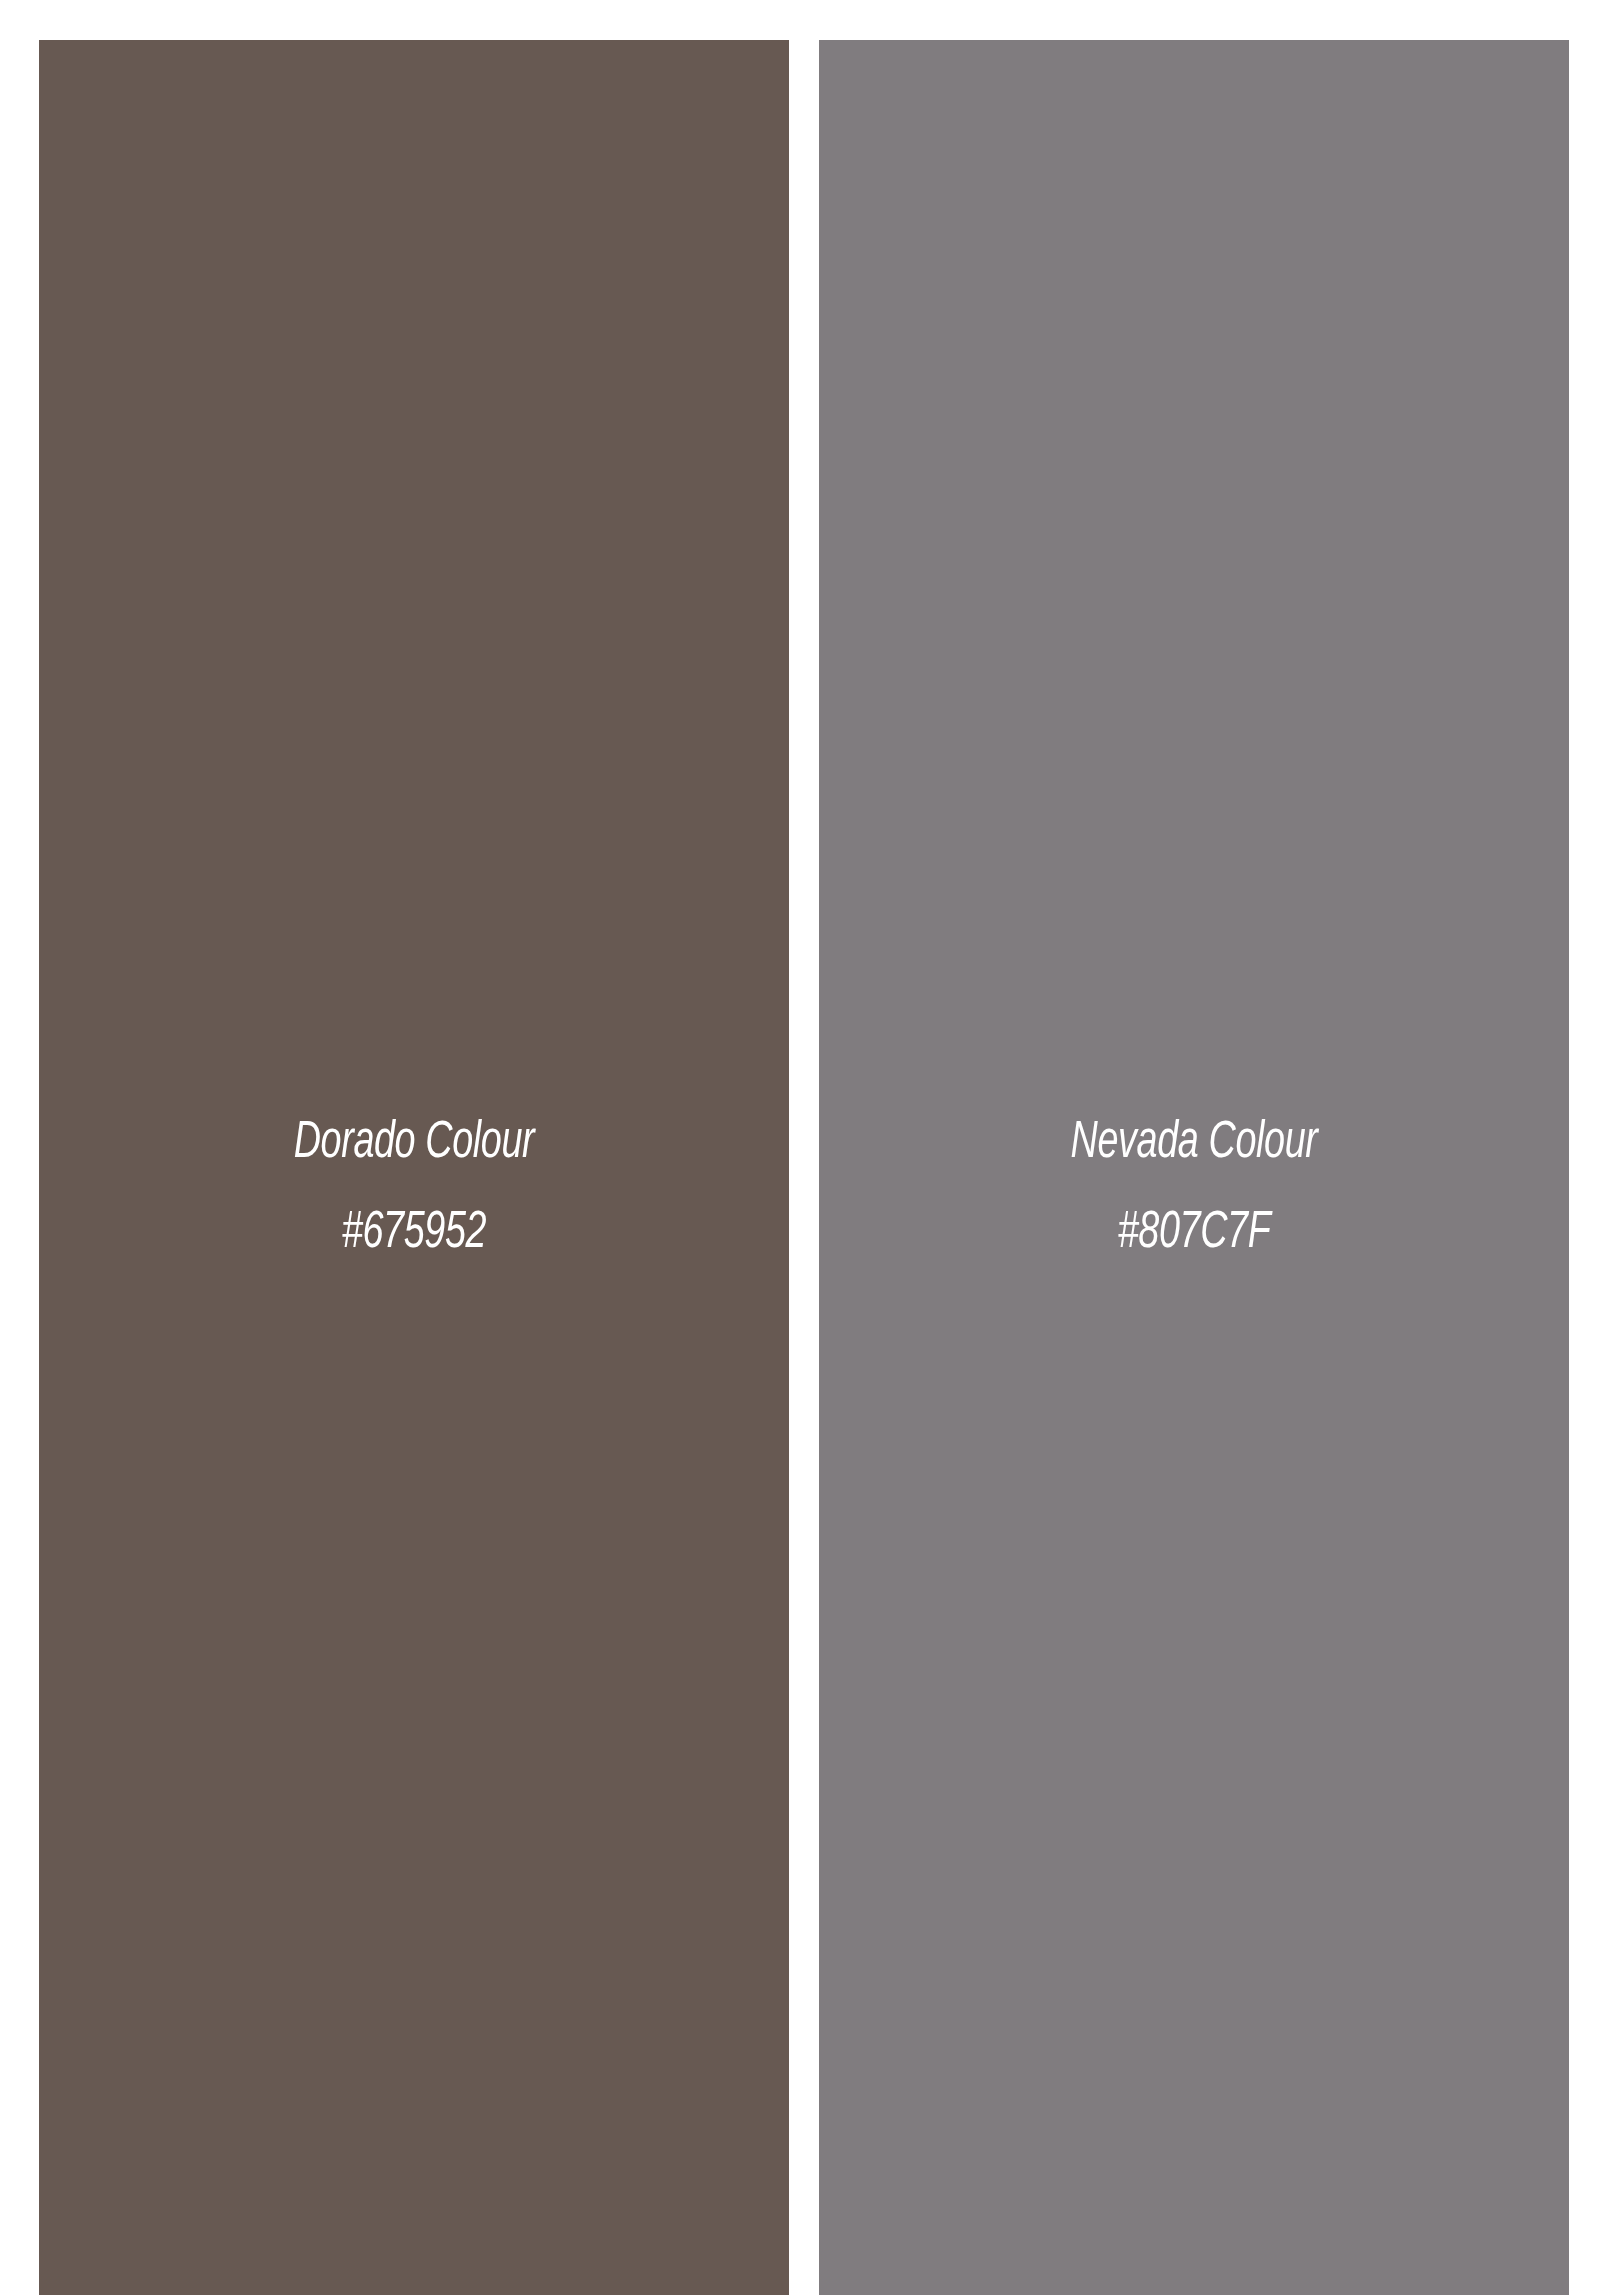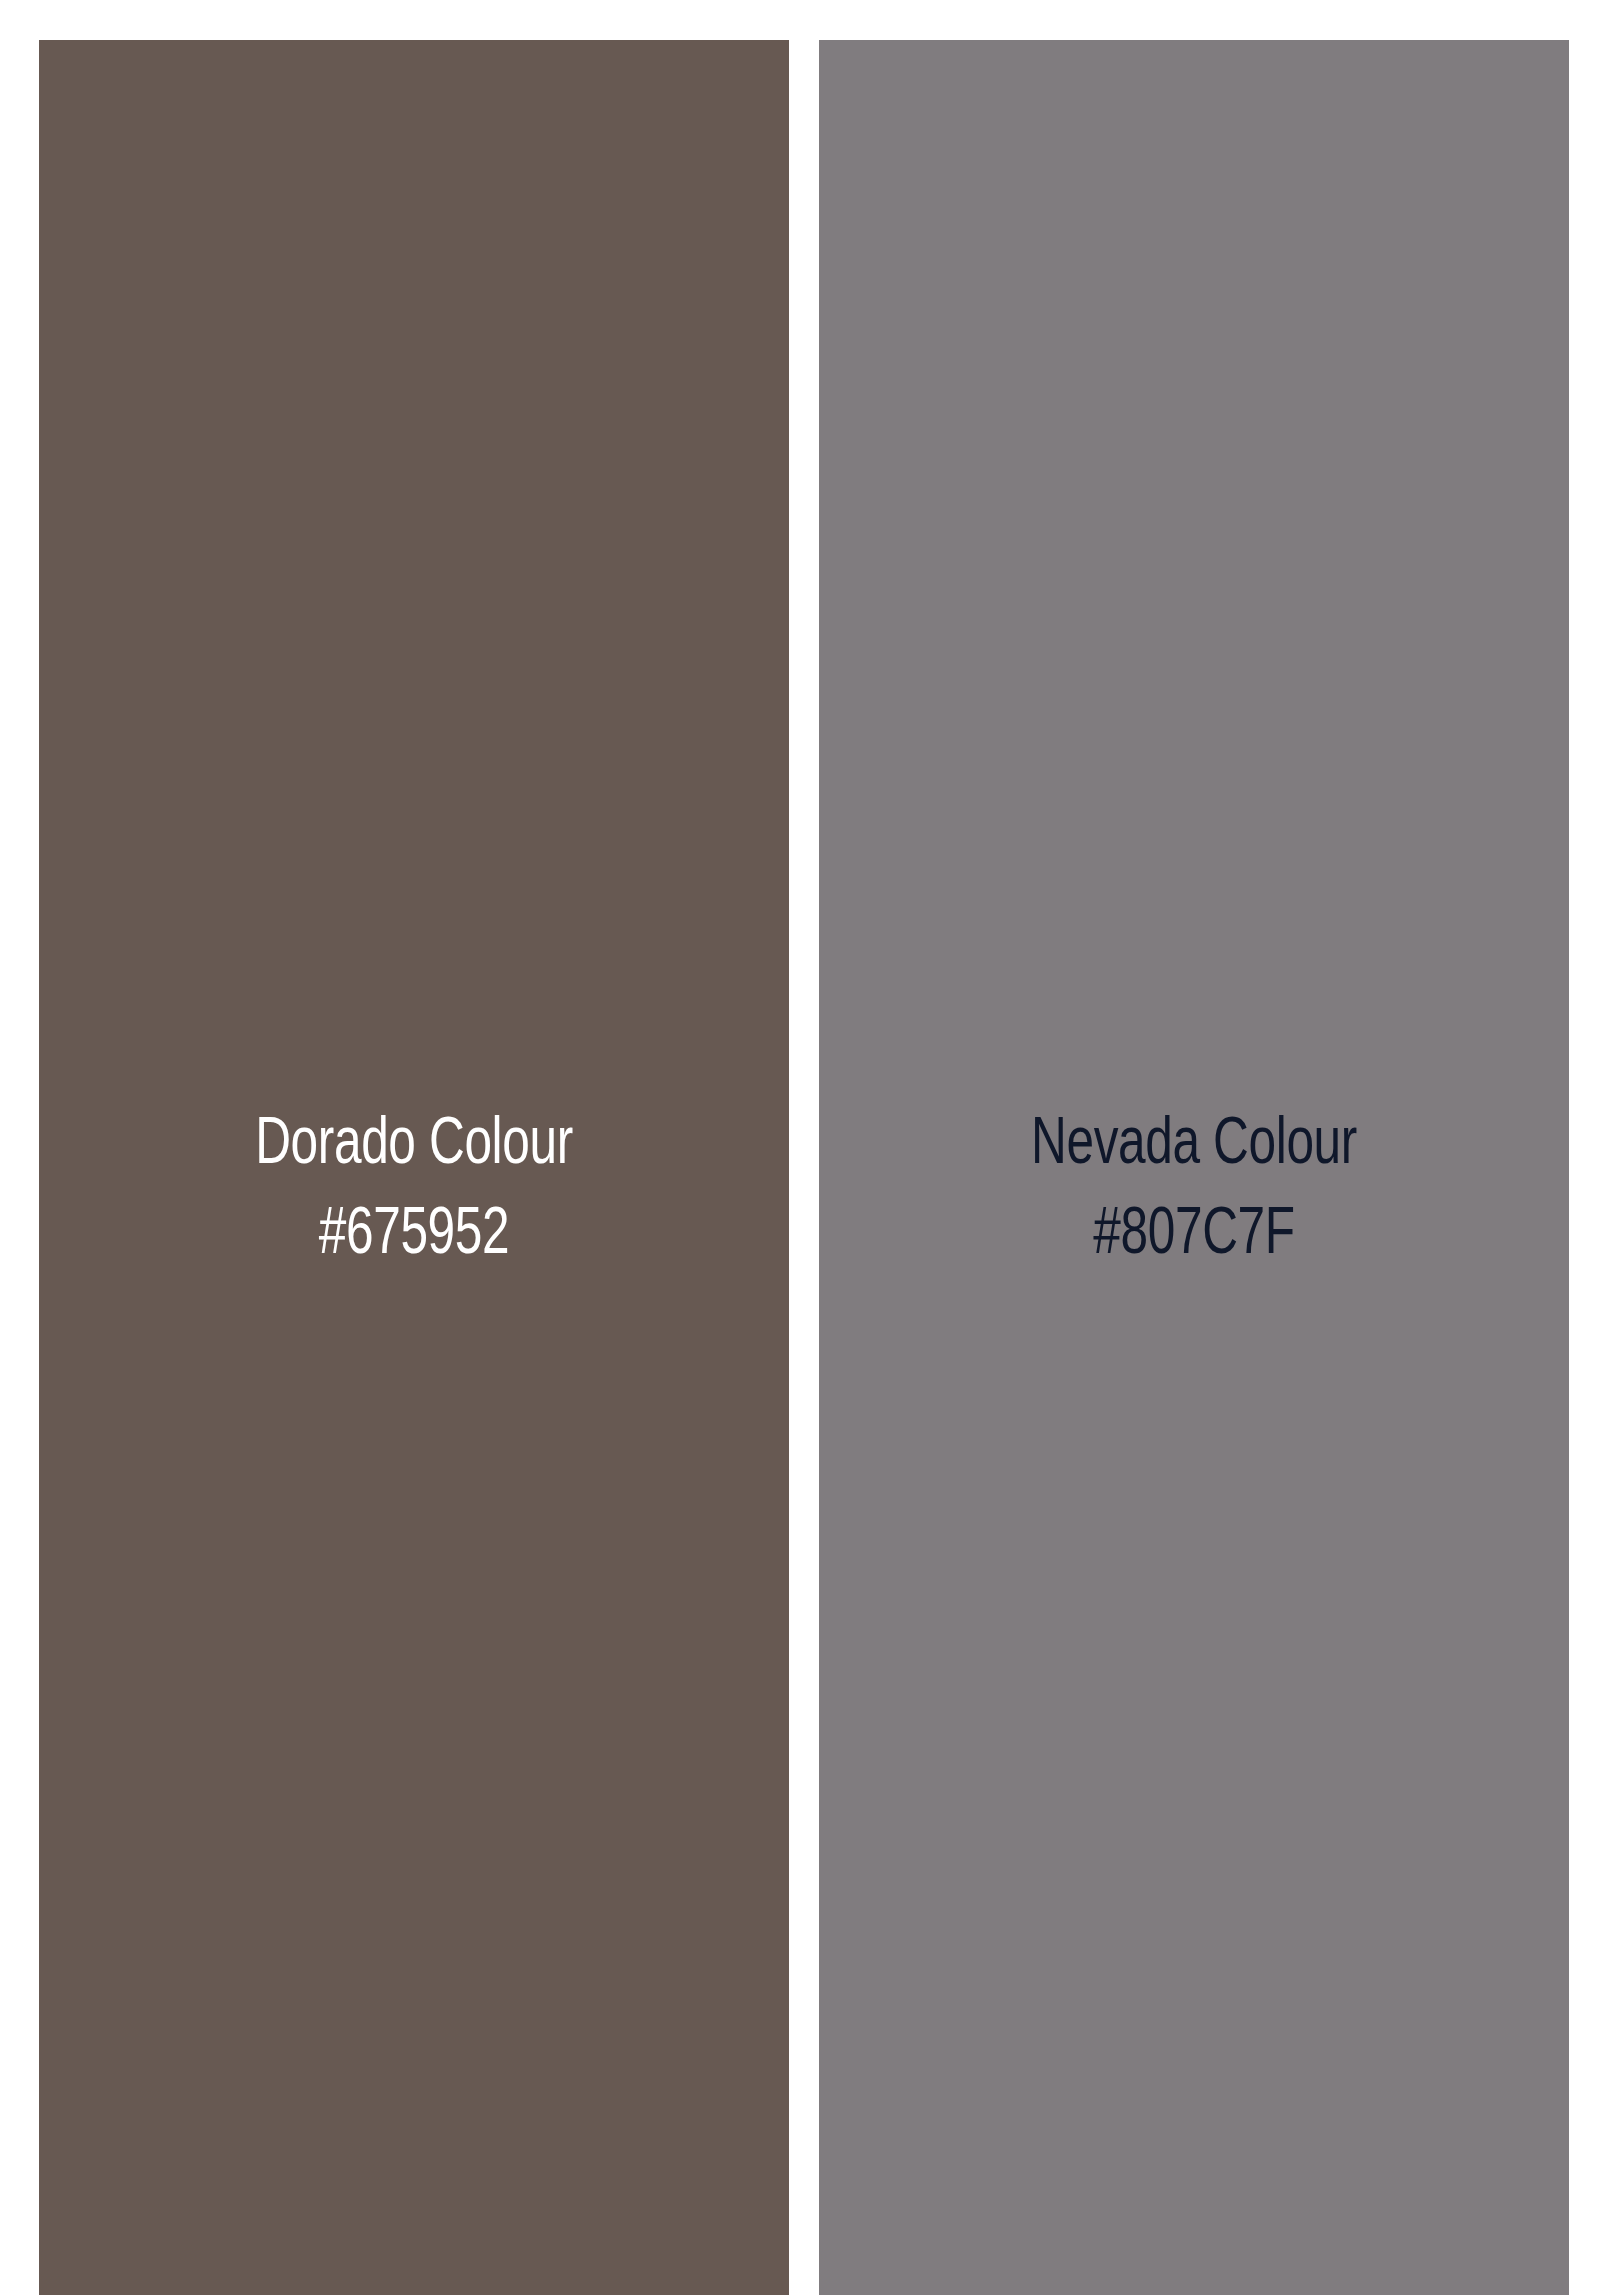--- a/index.html
+++ b/index.html
@@ -36,25 +36,26 @@
   #swatch-dorado  { left: 39px;   background: #675952; }
   #swatch-nevada  { left: 819px; background: #807C7F; }
 
   .swatch-label {
     position: absolute;
     top: 1055px;
     left: 0;
     right: 0;
     text-align: center;
     line-height: 90px;
-    font-size: 67px;
+    font-size: 51px;
     font-weight: 400;
     font-stretch: condensed;
     letter-spacing: -0.5px;
     white-space: nowrap;
+    font-style: italic;
   }
 
   .label-light { color: #ffffff; }
   .label-dark  { color: #000000; }
 
   .label-name,
   .label-hex {
     display: block;
     transform: scaleX(0.74);
     transform-origin: center center;
@@ -66,20 +67,20 @@
 <div id="palette-canvas" style="background: rgb(255, 255, 255);">
 
   <div class="swatch" id="swatch-dorado" style="background: rgb(103, 89, 82);">
     <div class="swatch-label label-light" style="color: rgb(255, 255, 255);">
       <span class="label-name">Dorado Colour</span>
       <span class="label-hex">#675952</span>
     </div>
   </div>
 
   <div class="swatch" id="swatch-nevada" style="background: rgb(128, 124, 127);">
-    <div class="swatch-label label-dark" style="color: #0f172a;">
+    <div class="swatch-label label-dark" style="color: #ffffff;">
       <span class="label-name">Nevada Colour</span>
       <span class="label-hex">#807C7F</span>
     </div>
   </div>
 
 </div>
 
 
 </body></html>

